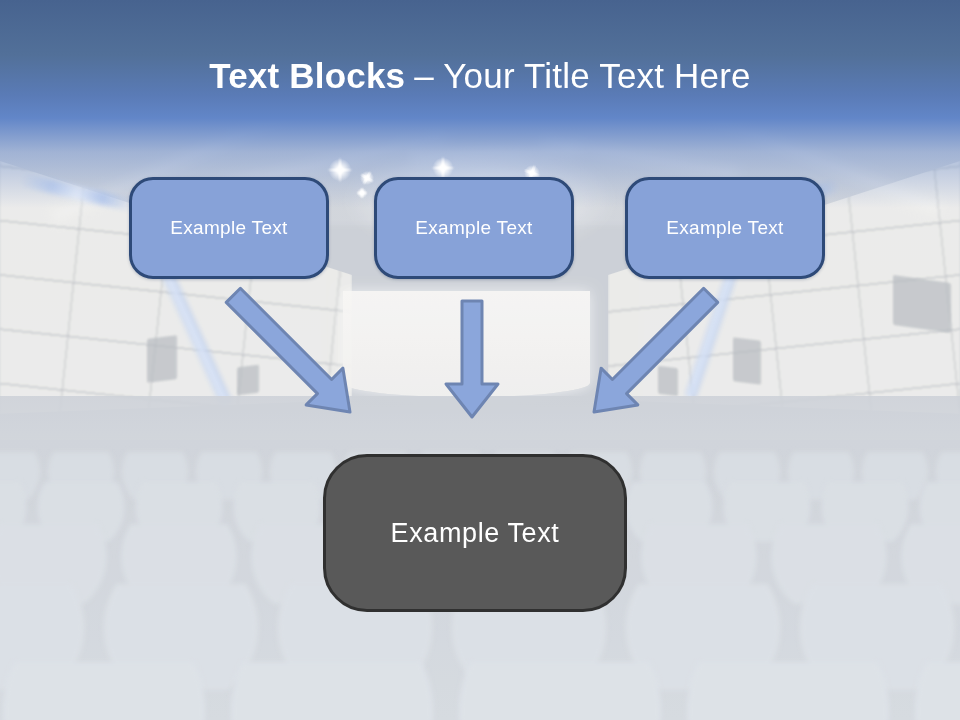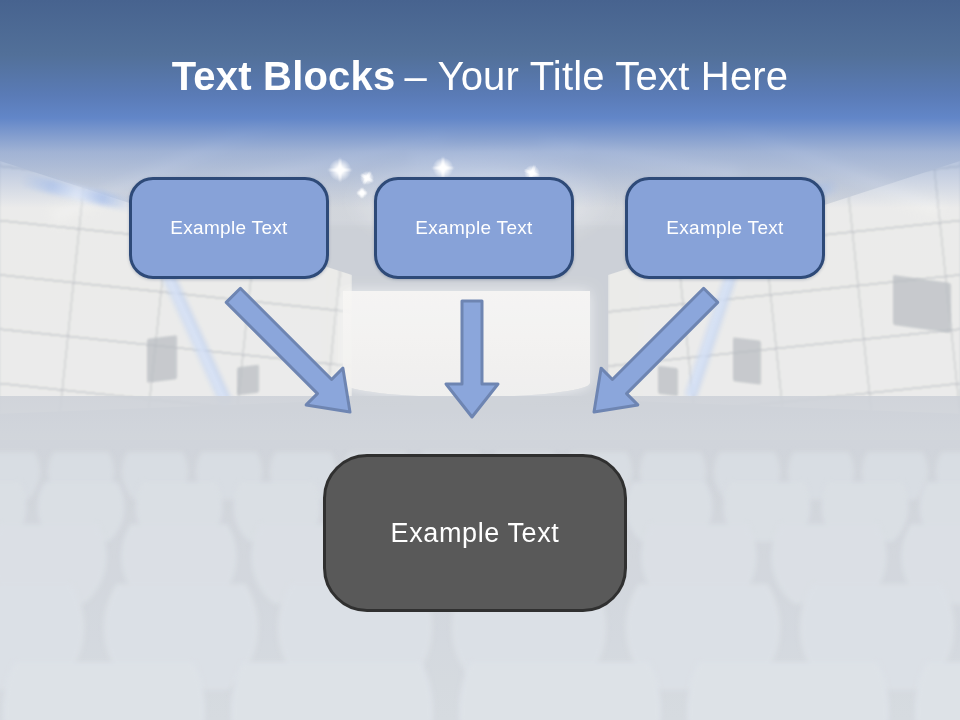--- a/index.html
+++ b/index.html
@@ -54,21 +54,21 @@
   .sparkle{width:0;height:0;}
   .sparkle::before,.sparkle::after{content:"";position:absolute;left:50%;top:50%;transform:translate(-50%,-50%);
     background:linear-gradient(to bottom,rgba(255,255,255,0),#fff 45%,#fff 55%,rgba(255,255,255,0));}
   .sparkle::before{width:3px;height:var(--s);}
   .sparkle::after{width:var(--s);height:3px;background:linear-gradient(to right,rgba(255,255,255,0),#fff 45%,#fff 55%,rgba(255,255,255,0));}
   .sparkle .glow{position:absolute;left:50%;top:50%;transform:translate(-50%,-50%);width:var(--s);height:var(--s);
     border-radius:50%;background:radial-gradient(circle,rgba(255,255,255,.95) 0 18%,rgba(255,255,255,0) 62%);}
 
   
   .title{left:0;top:54px;width:960px;margin:0;text-align:center;color:#fff;
-    font-size:40px;font-weight:400;letter-spacing:.2px;line-height:44px;}
+    font-size:35px;font-weight:400;letter-spacing:.2px;line-height:44px;}
   .title .t-bold{font-weight:700;}
   .title .t-rest{margin-left:9px;font-weight:400;}
 
   
   .block{top:177px;width:200px;height:102px;border:3px solid #2e4a78;border-radius:24px;
     background:#87a2d8;display:flex;align-items:center;justify-content:center;
     color:#fff;font-size:19px;letter-spacing:.3px;box-sizing:border-box;
     box-shadow:0 1px 3px rgba(30,50,90,.25);}
   .block-1{left:129px;}
   .block-2{left:374px;}

